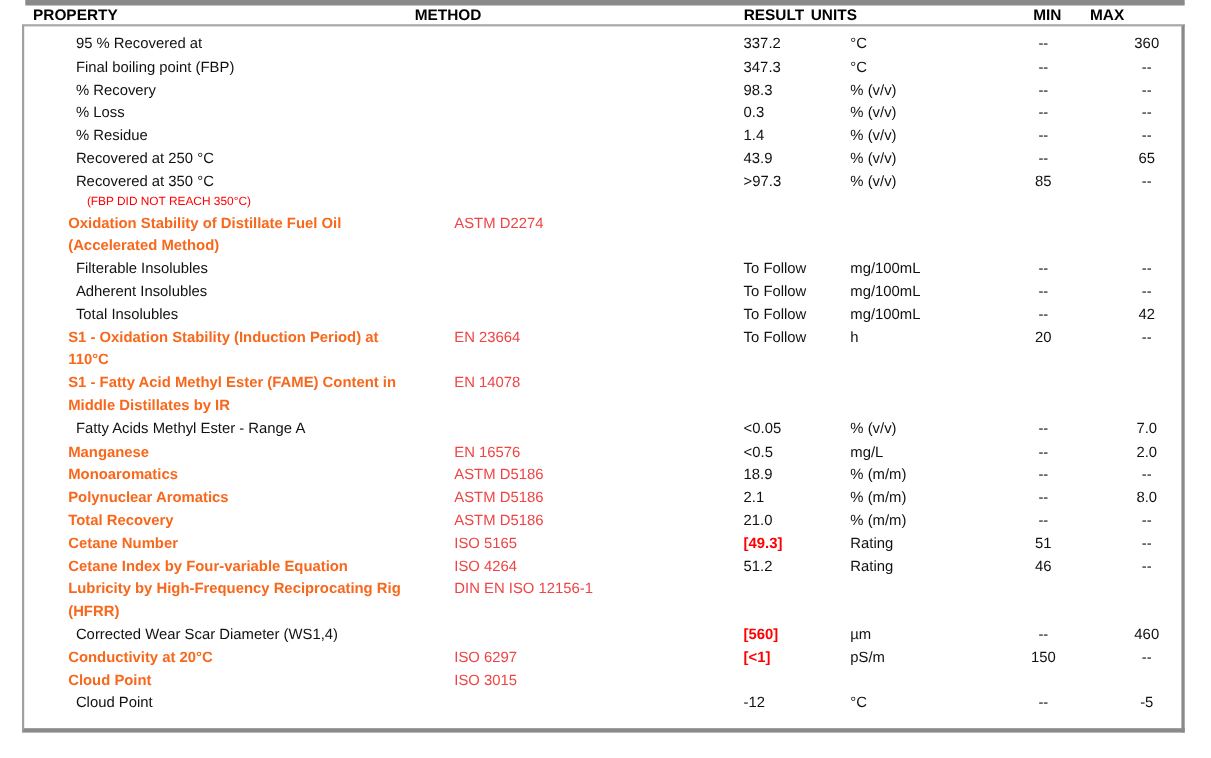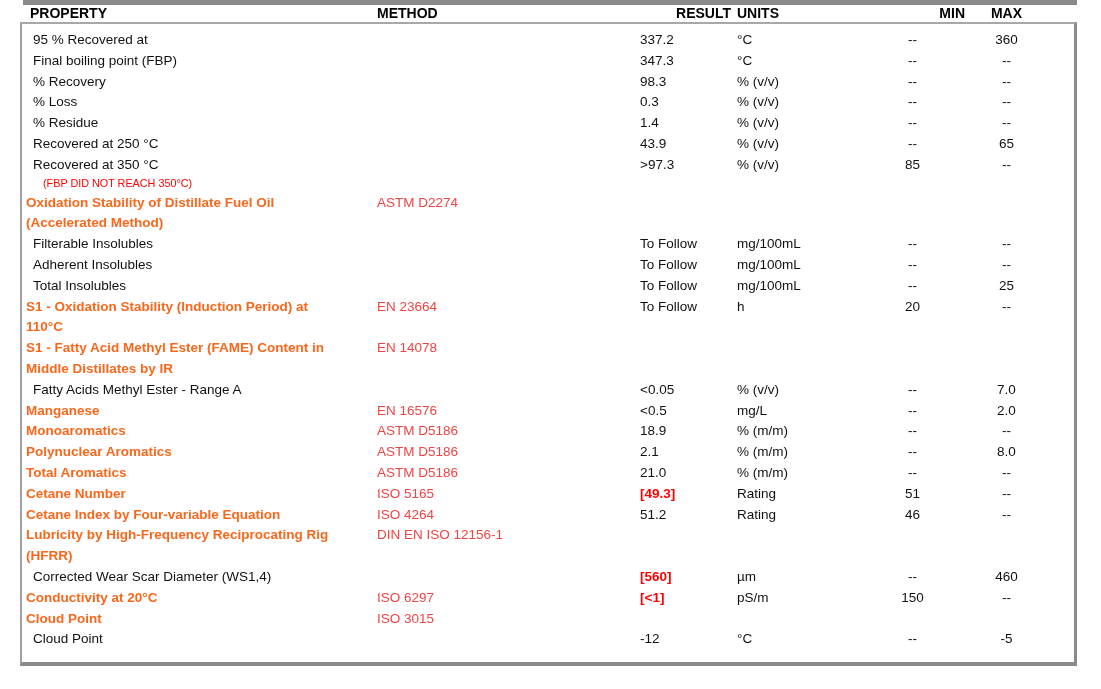--- a/index.html
+++ b/index.html
@@ -43,20 +43,21 @@
     background: #ffffff;
     padding-top: 6px;
     overflow: hidden;
   }
   .trow {
     display: grid;
     grid-template-columns: 355px 263px 91px 129px 105px 83px auto;
     align-items: start;
     line-height: 20.8px;
     min-height: 20.8px;
+    margin-left: 36px;
   }
   .c-property { white-space: pre-line; }
   .trow.plain .c-property { padding-left: 11px; color: #111111; }
   .trow.section .c-property {
     padding-left: 4px;
     font-weight: bold;
     color: var(--orange, #f8681c);
   }
   .trow.note { min-height: 17px; }
   .trow.note .c-property {
@@ -190,21 +191,21 @@
       <div class="c-min">--</div>
       <div class="c-max">--</div>
       <div></div>
     </div>
     <div class="trow plain">
       <div class="c-property">Total Insolubles</div>
       <div class="c-method"></div>
       <div class="c-result">To Follow</div>
       <div class="c-units">mg/100mL</div>
       <div class="c-min">--</div>
-      <div class="c-max">25</div>
+      <div class="c-max">42</div>
       <div></div>
     </div>
     <div class="trow section">
       <div class="c-property">S1 - Oxidation Stability (Induction Period) at
 110°C</div>
       <div class="c-method">EN 23664</div>
       <div class="c-result">To Follow</div>
       <div class="c-units">h</div>
       <div class="c-min">20</div>
       <div class="c-max">--</div>
@@ -250,21 +251,21 @@
     <div class="trow section">
       <div class="c-property">Polynuclear Aromatics</div>
       <div class="c-method">ASTM D5186</div>
       <div class="c-result">2.1</div>
       <div class="c-units">% (m/m)</div>
       <div class="c-min">--</div>
       <div class="c-max">8.0</div>
       <div></div>
     </div>
     <div class="trow section">
-      <div class="c-property">Total Aromatics</div>
+      <div class="c-property">Total Recovery</div>
       <div class="c-method">ASTM D5186</div>
       <div class="c-result">21.0</div>
       <div class="c-units">% (m/m)</div>
       <div class="c-min">--</div>
       <div class="c-max">--</div>
       <div></div>
     </div>
     <div class="trow section">
       <div class="c-property">Cetane Number</div>
       <div class="c-method">ISO 5165</div>

